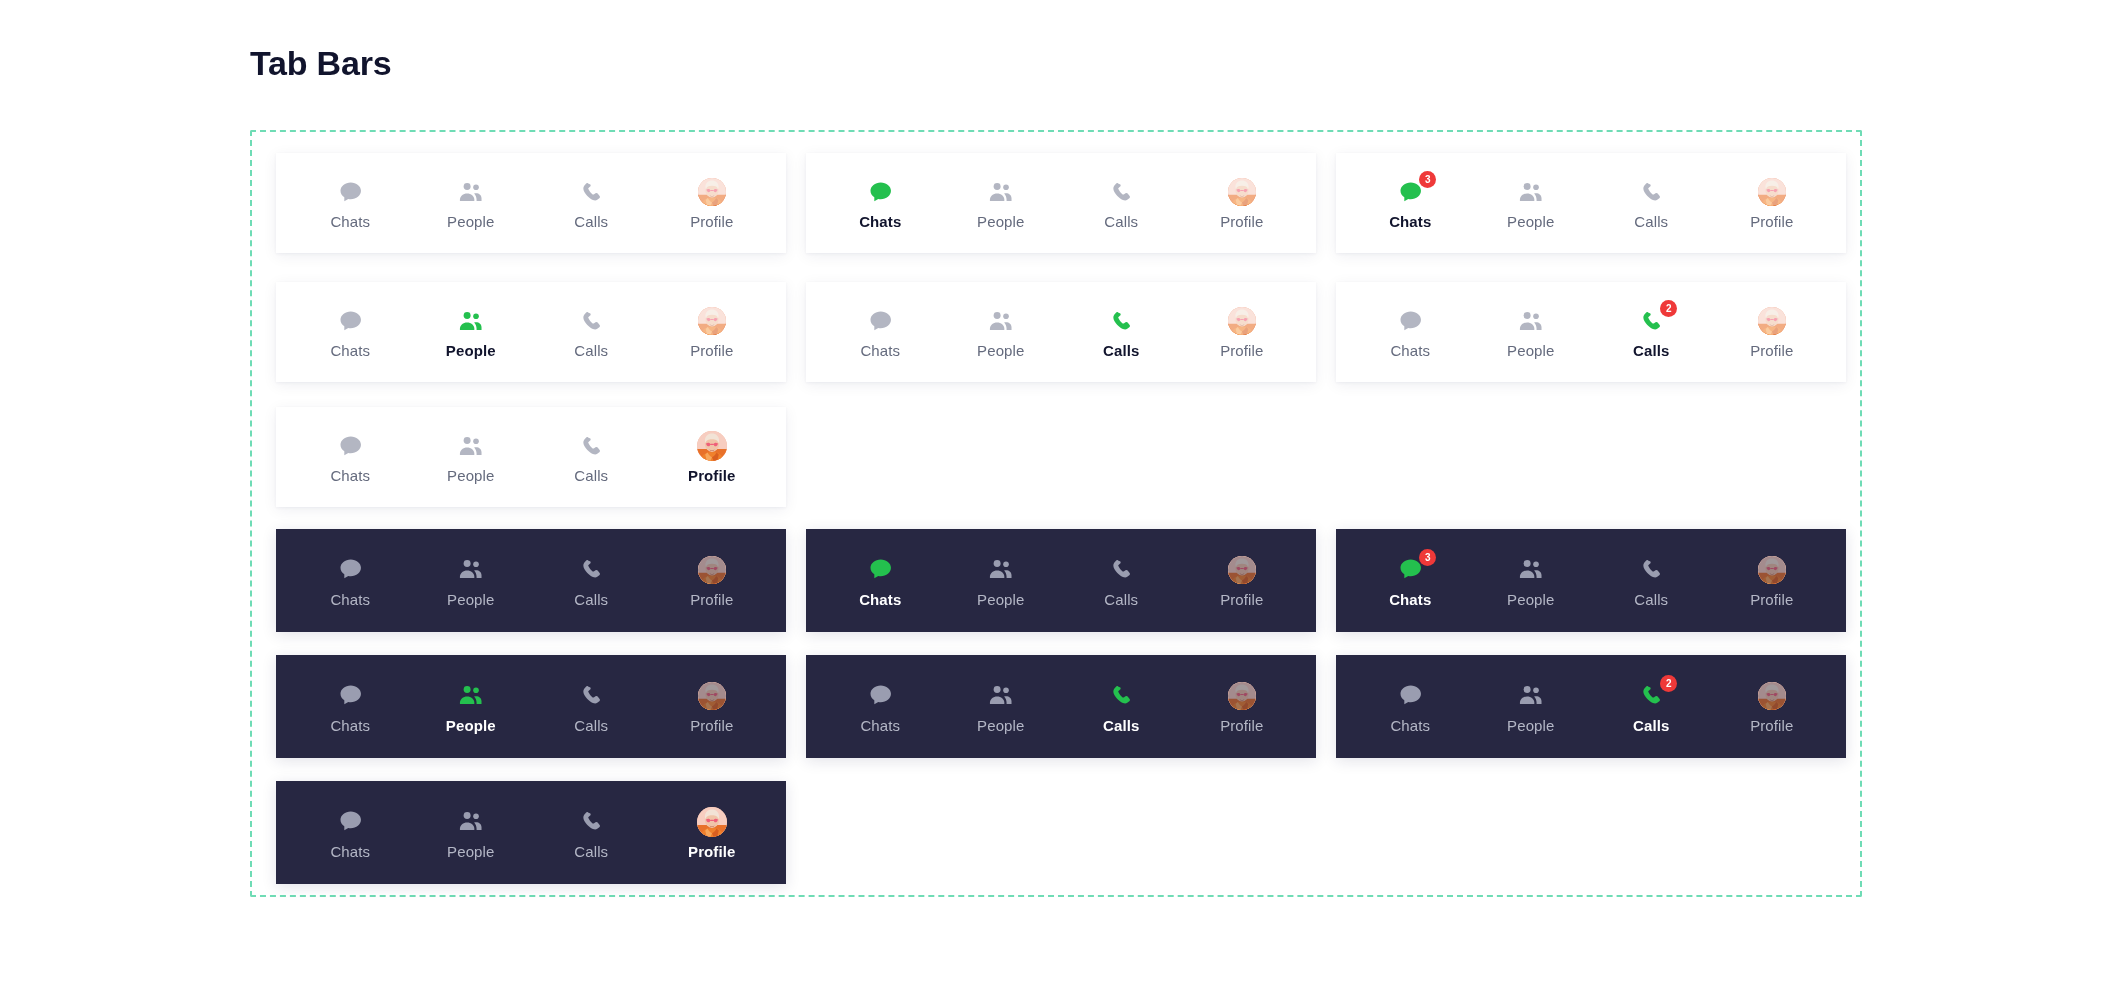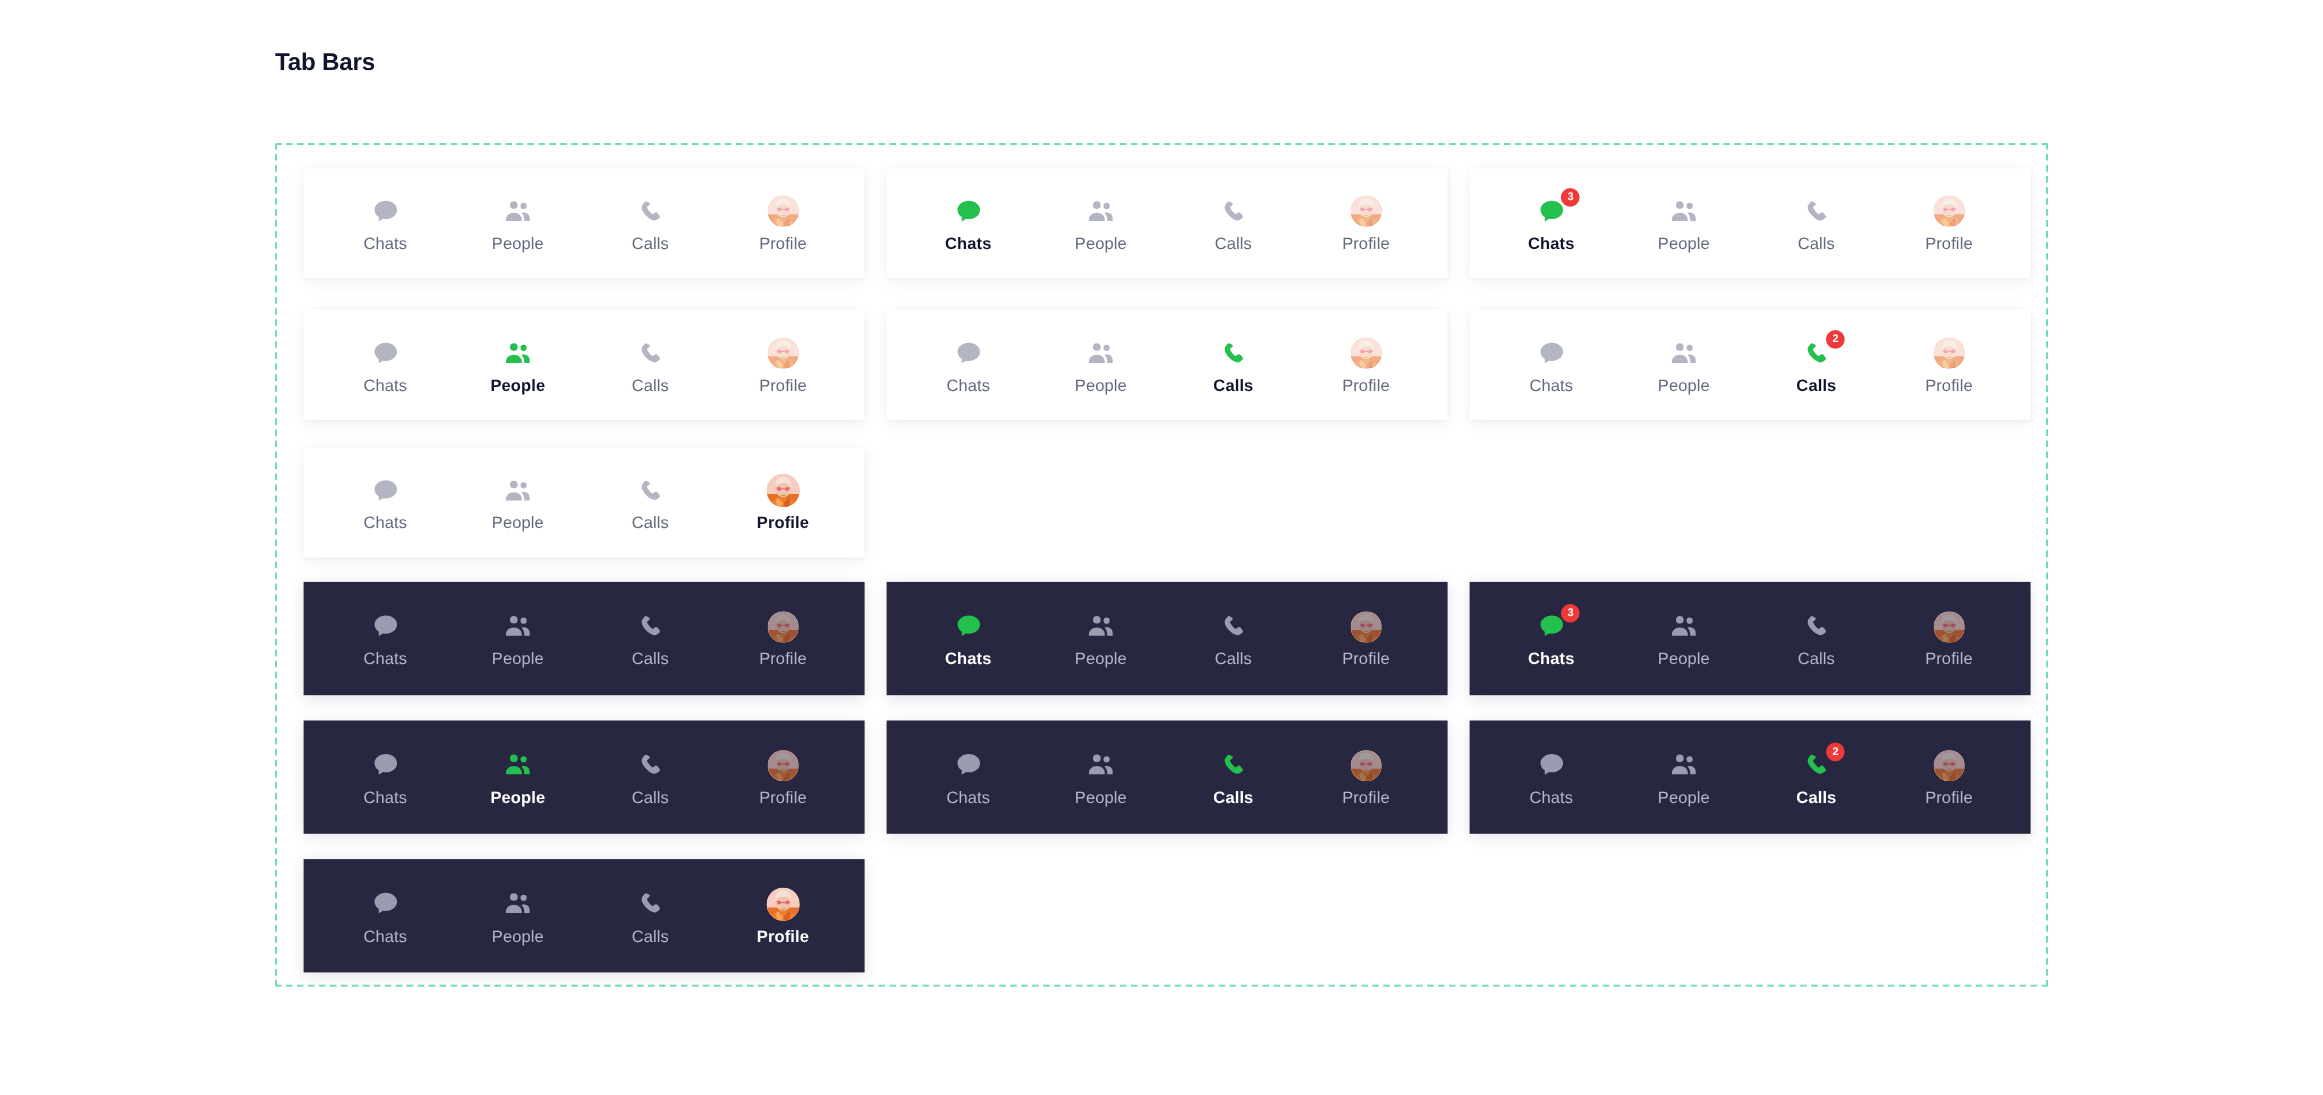--- a/index.html
+++ b/index.html
@@ -9,21 +9,21 @@
     height: 995px;
     background: #ffffff;
     font-family: "Liberation Sans", sans-serif;
     overflow: hidden;
   }
 
   .page-title {
     position: absolute;
     left: 250px;
     top: 44px;
-    font-size: 22px;
+    font-size: 34px;
     font-weight: bold;
     color: #11142d;
     letter-spacing: -0.2px;
   }
 
   .frame {
     position: absolute;
     left: 250px;
     top: 130px;
     width: 1612px;

